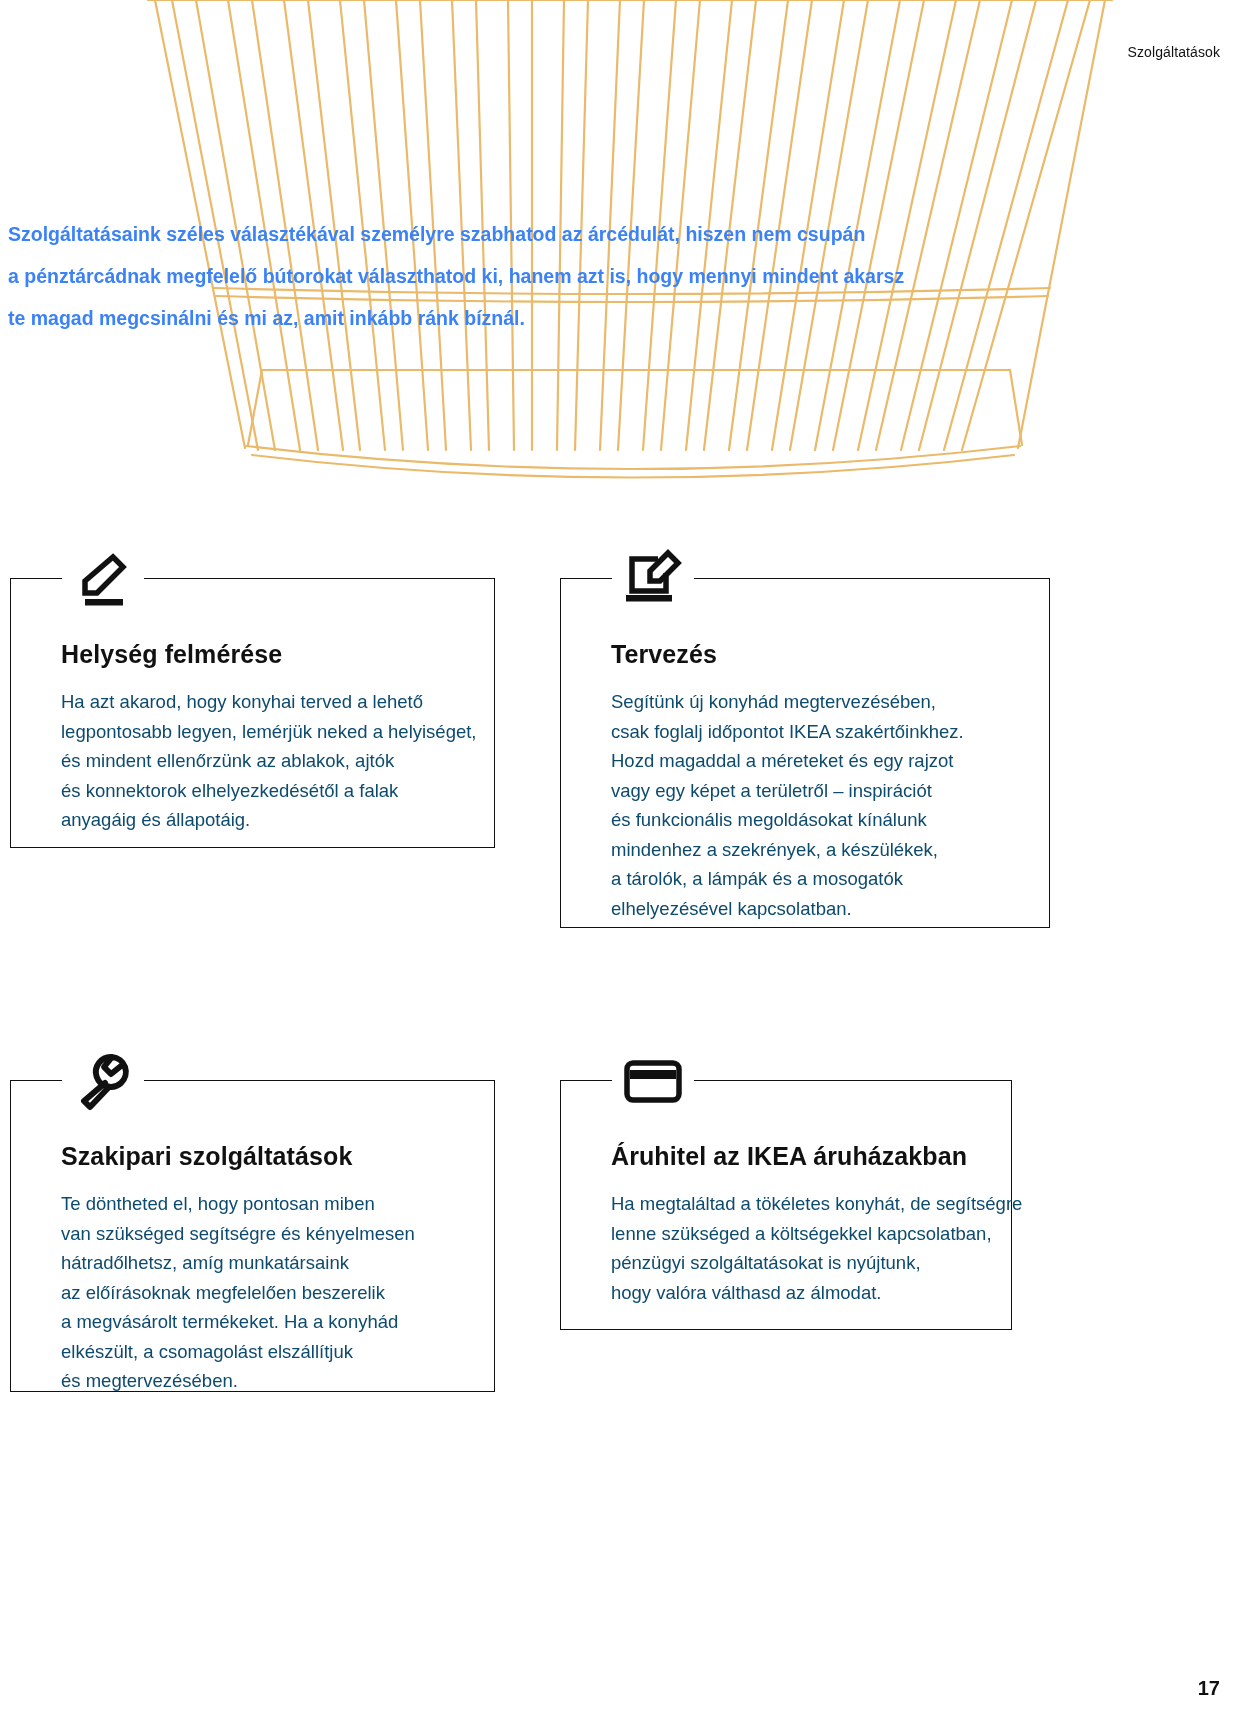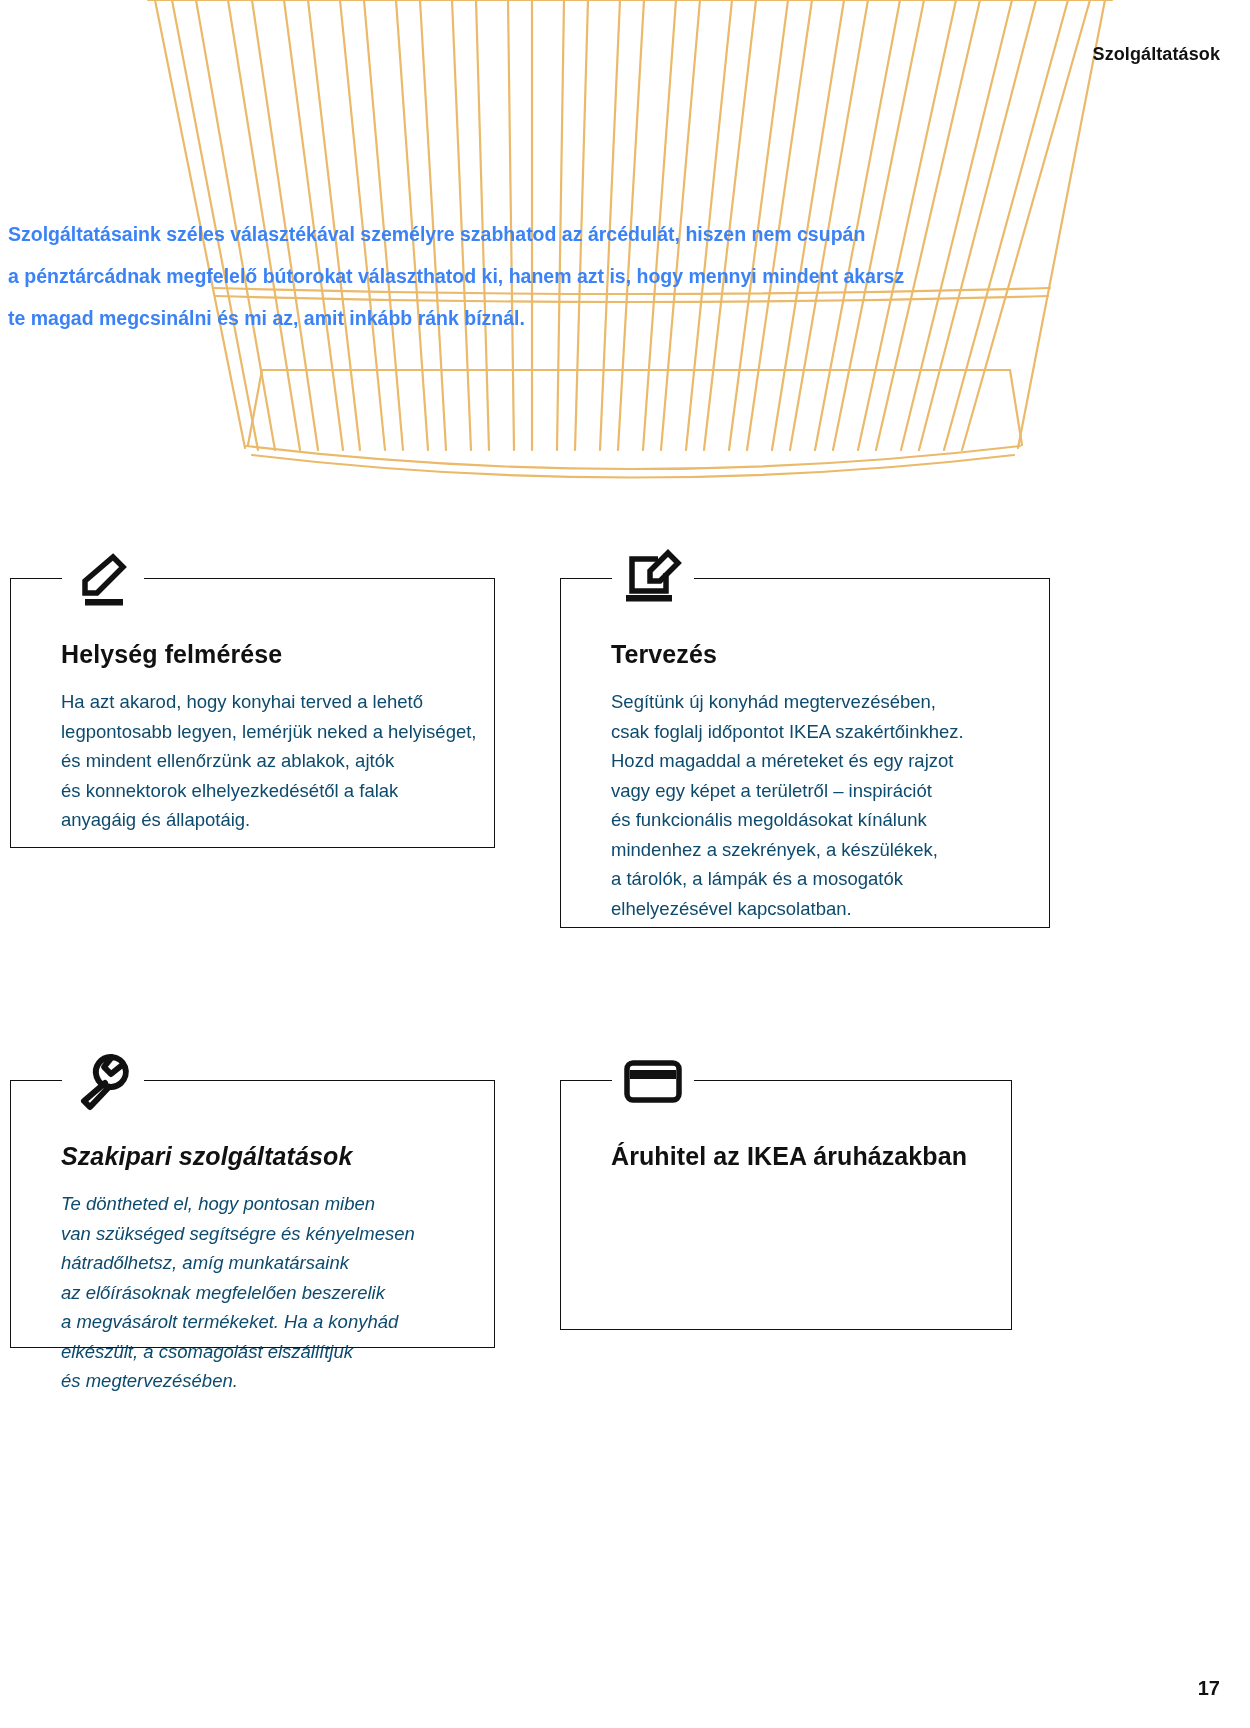--- a/index.html
+++ b/index.html
@@ -25,22 +25,22 @@
     width: 1250px;
     height: 500px;
     pointer-events: none;
   }
 
   
   .running-header {
     position: absolute;
     top: 44px;
     right: 30px;
-    font-size: 18px;
-    font-weight: bold;
+    font-size: 14px;
+    font-weight: normal;
     letter-spacing: 0.1px;
     color: #111111;
     z-index: 5;
   }
 
   
   .intro {
     position: absolute;
     top: 213px;
     left: 8px;
@@ -232,21 +232,21 @@
           <div>Hozd magaddal a méreteket és egy rajzot</div>
           <div>vagy egy képet a területről – inspirációt</div>
           <div>és funkcionális megoldásokat kínálunk</div>
           <div>mindenhez a szekrények, a készülékek,</div>
           <div>a tárolók, a lámpák és a mosogatók</div>
           <div>elhelyezésével kapcsolatban.</div>
         </div>
       </div>
     </div>
 
-    <div class="card" style="left:10px; top:520px; width:485px; height:268px;font-style:italic;">
+    <div class="card" style="left:10px; top:520px; width:485px; height:312px;">
       <div class="card-box"></div>
       <div class="card-icon-slot">
         <svg width="64" height="64" viewBox="0 0 64 64" aria-hidden="true">
           <g fill="none" stroke="#111111" stroke-width="6" stroke-linejoin="round" stroke-linecap="round">
             <path d="M41 8 a15 15 0 1 0 9 26 a15 15 0 0 0 -9 -26 L33 18 L40 25 L50 17"></path>
             <path d="M34 34 L13 52 L19 58 L38 38"></path>
           </g>
         </svg>
       </div>
       <div class="card-body">
@@ -266,20 +266,26 @@
     <div class="card" style="left:560px; top:520px; width:452px; height:250px;">
       <div class="card-box"></div>
       <div class="card-icon-slot">
         <svg width="70" height="56" viewBox="0 0 70 56" aria-hidden="true">
           <rect x="9" y="10" width="52" height="37" rx="6" ry="6" fill="none" stroke="#111111" stroke-width="5.5"></rect>
           <rect x="12" y="17" width="46" height="9" fill="#111111"></rect>
         </svg>
       </div>
       <div class="card-body">
         <div class="card-title">Áruhitel az IKEA áruházakban</div>
+        <div class="card-text">
+          <div>Ha megtaláltad a tökéletes konyhát, de segítségre</div>
+          <div>lenne szükséged a költségekkel kapcsolatban,</div>
+          <div>pénzügyi szolgáltatásokat is nyújtunk,</div>
+          <div>hogy valóra válthasd az álmodat.</div>
+        </div>
       </div>
     </div>
 
   </div>
 
   <div class="page-number">17</div>
 
 </div>
 
 </body></html>

